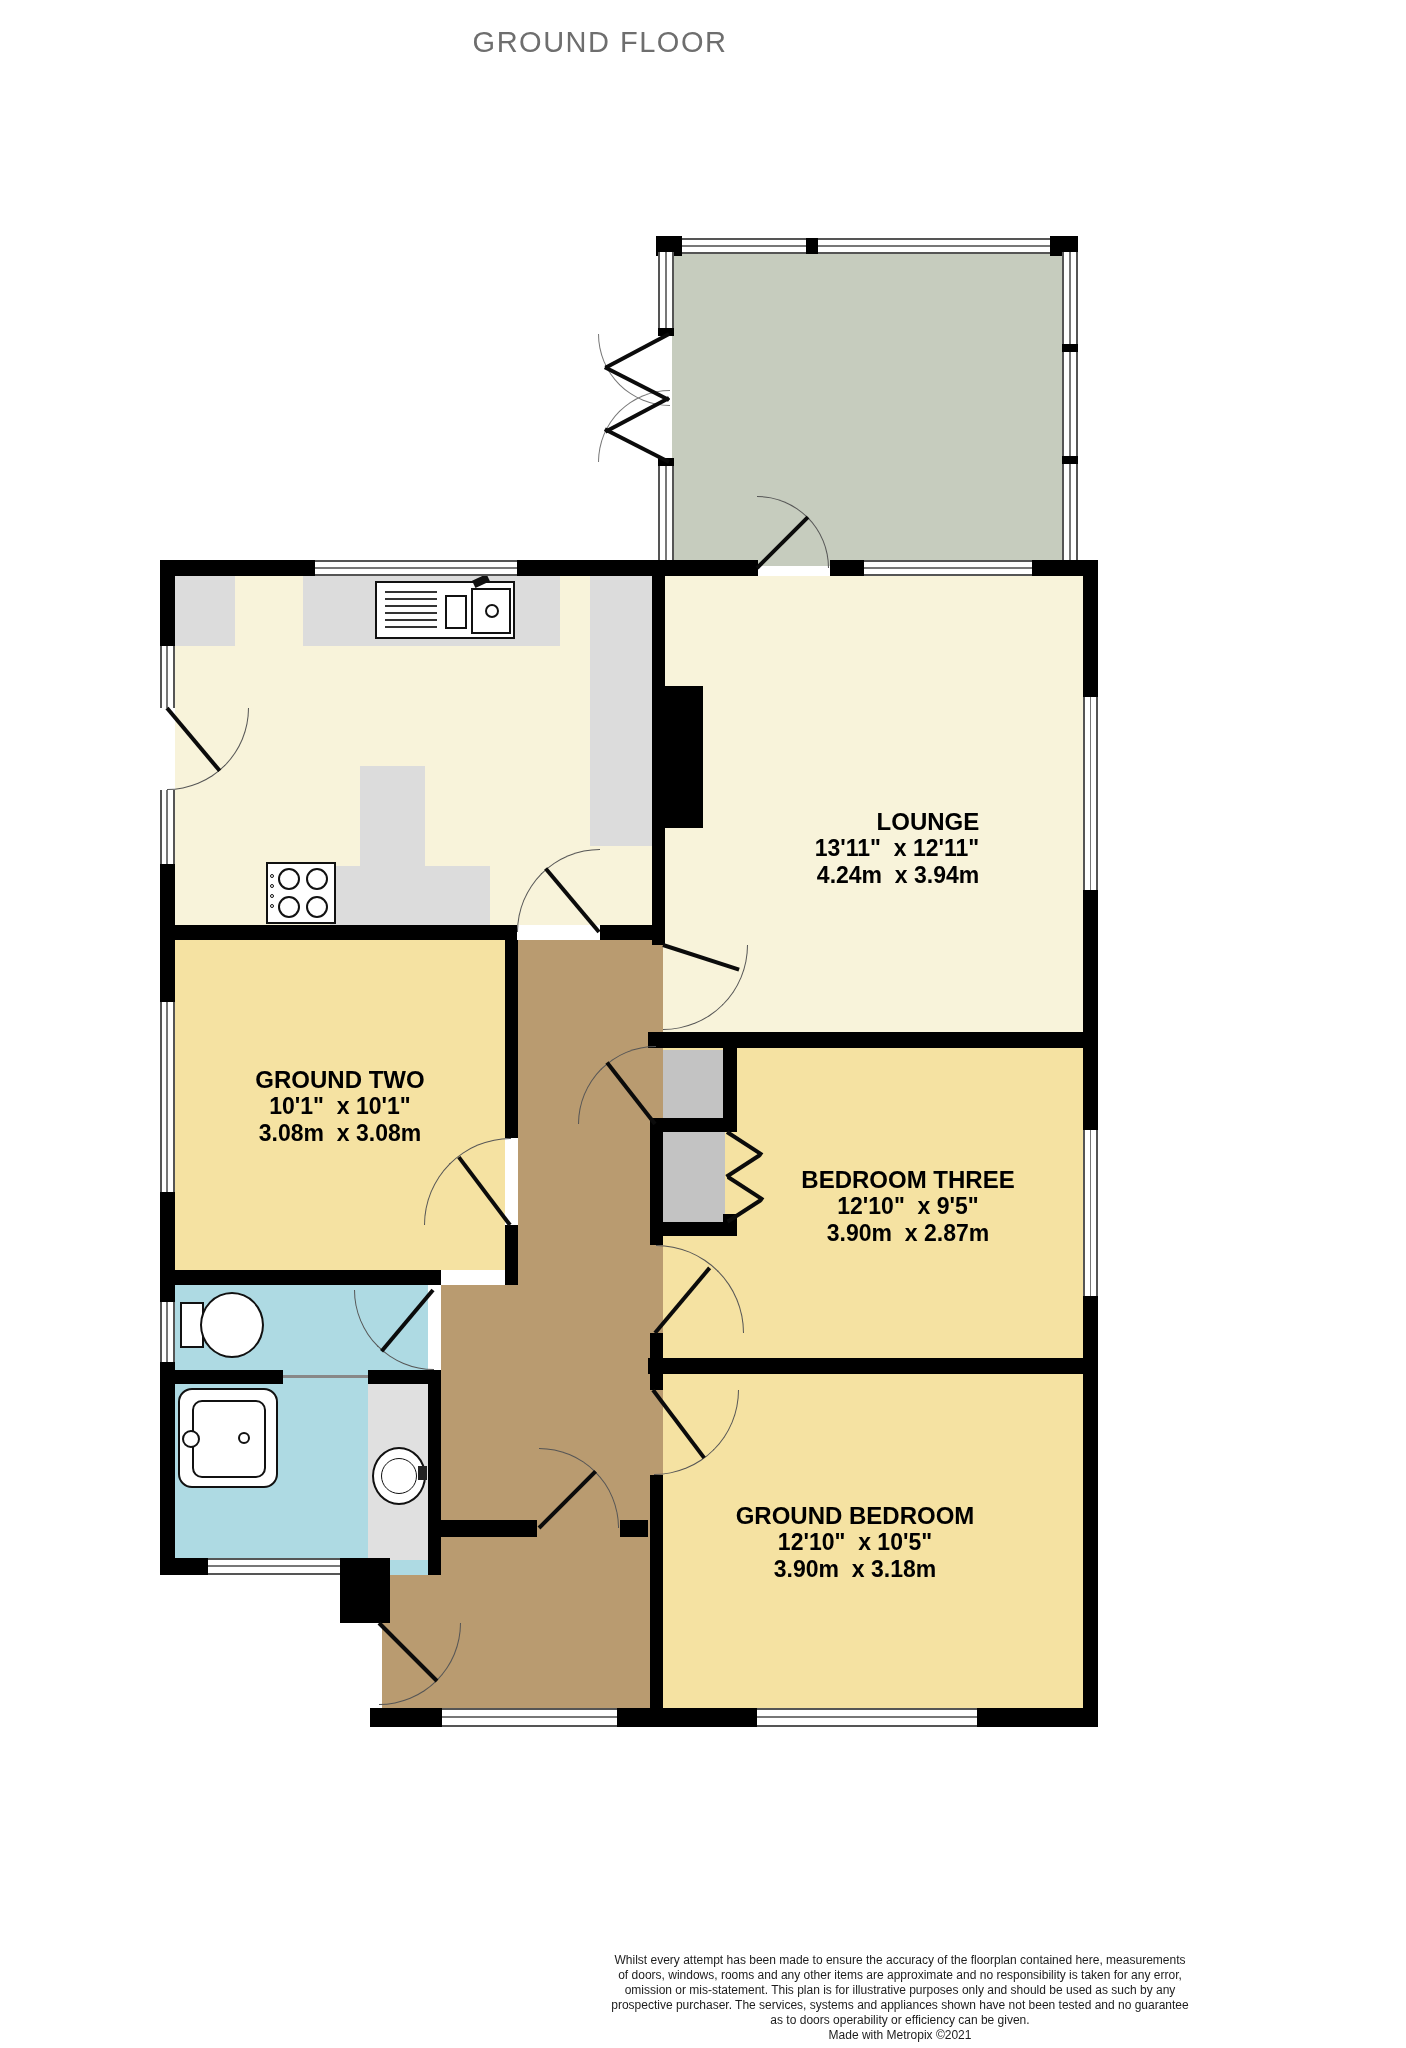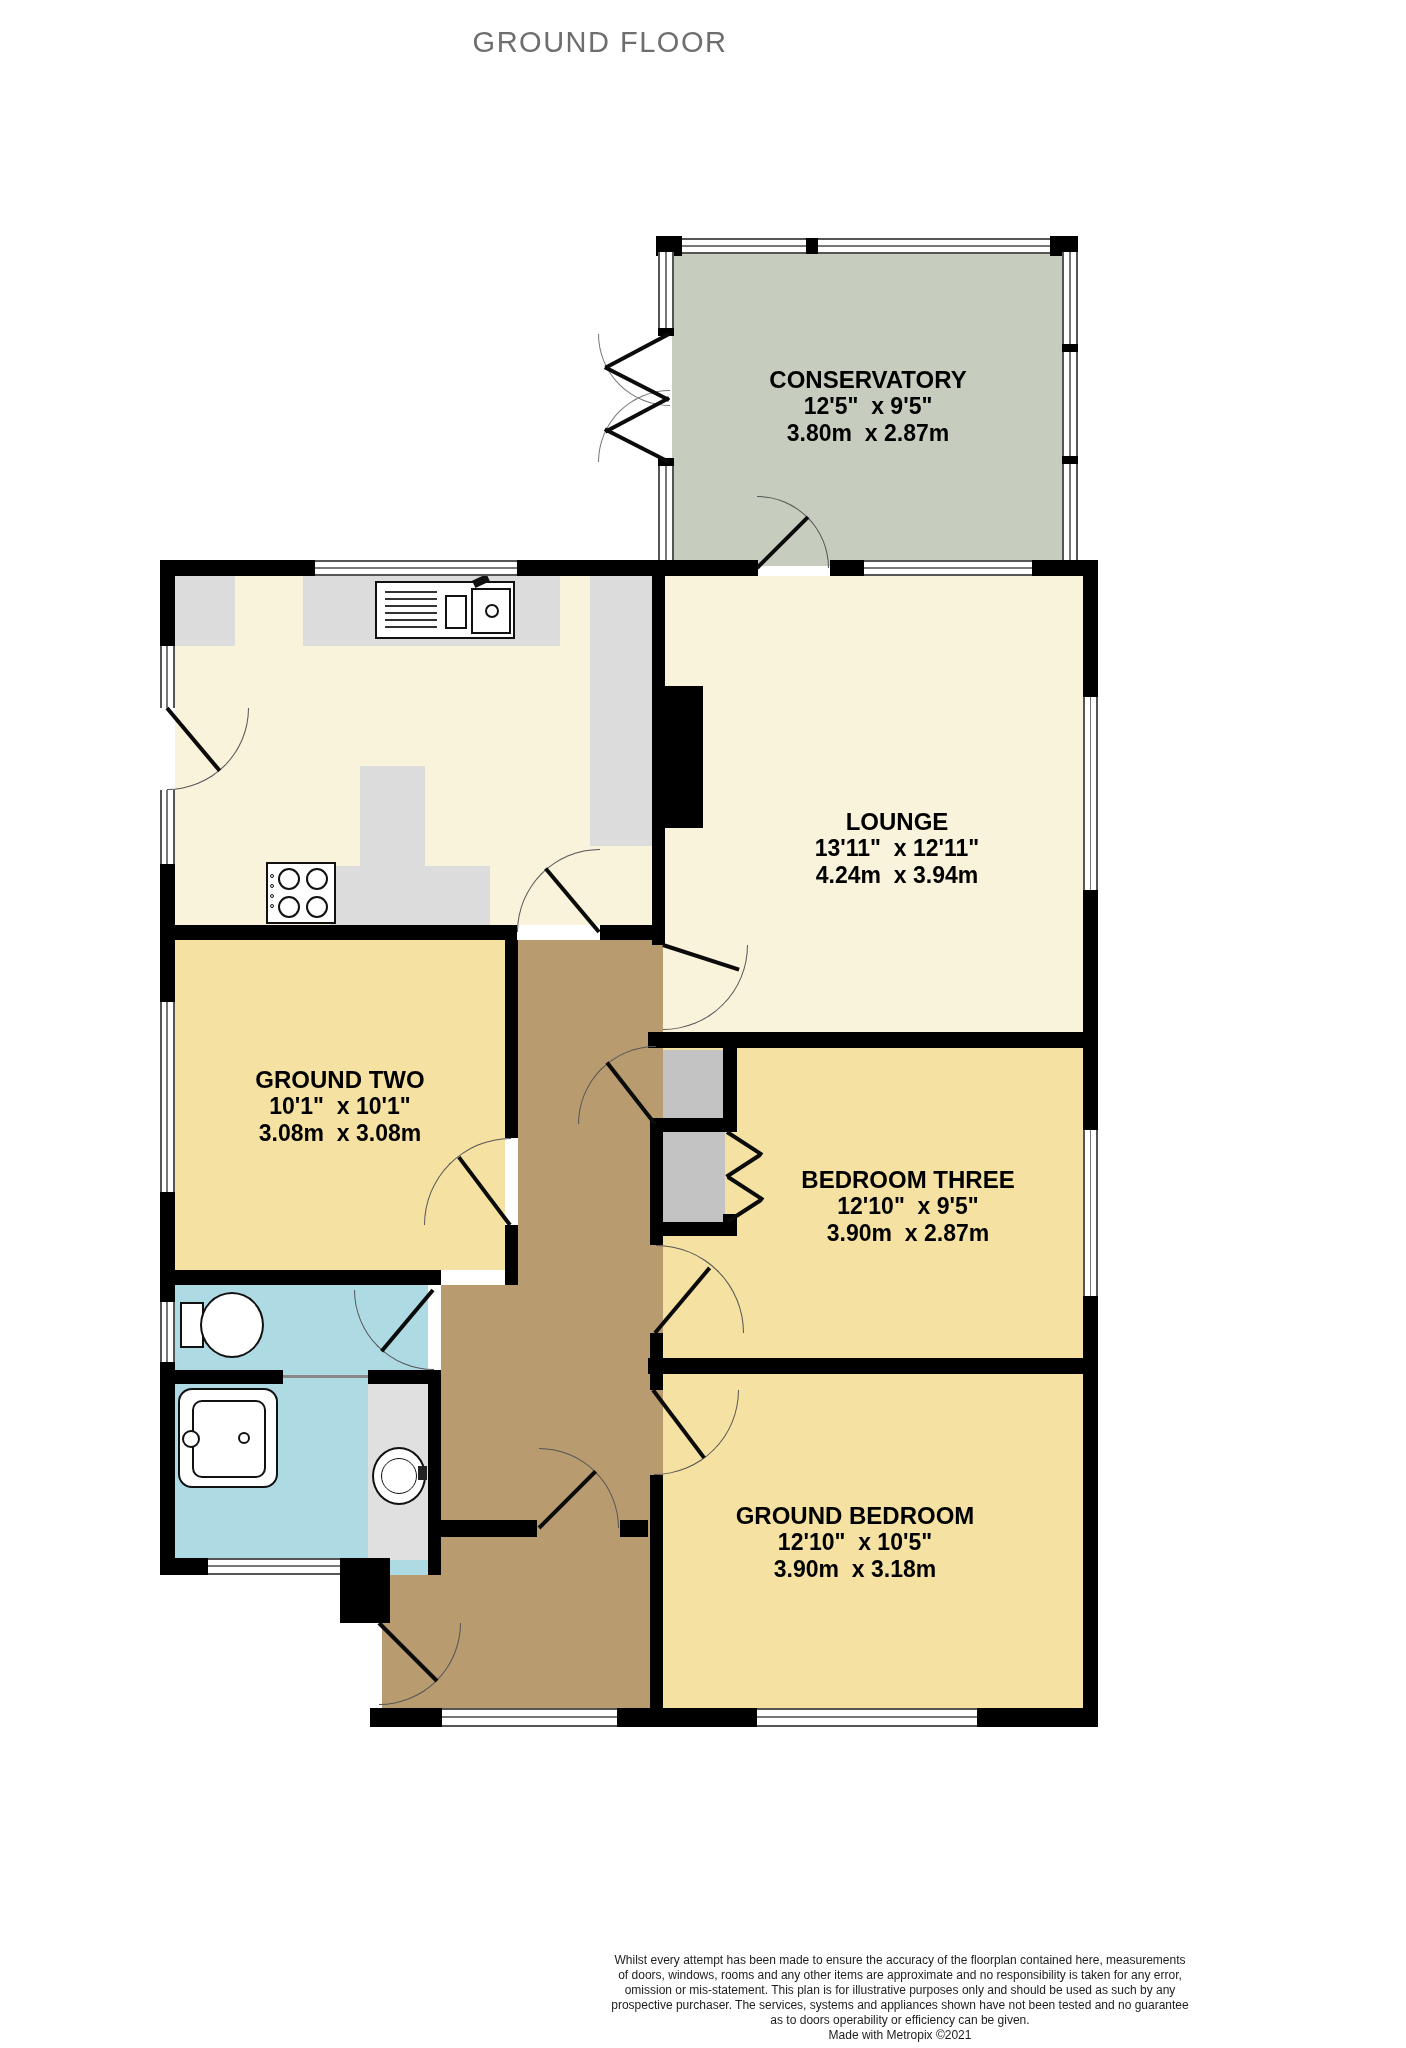--- a/index.html
+++ b/index.html
@@ -207,26 +207,21 @@
 
   <div class="arc" style="left:654px;top:1390px;width:85px;height:85px;border-bottom:1.5px solid #555;border-right:1.5px solid #555;border-bottom-right-radius:100%;"></div>
   <div class="leaf" style="left:651px;top:1390px;width:4px;height:85px;transform-origin:50% 0;transform:rotate(-37deg);"></div>
 
   <div class="arc" style="left:539px;top:1448px;width:80px;height:80px;border-top:1.5px solid #555;border-right:1.5px solid #555;border-top-right-radius:100%;"></div>
   <div class="leaf" style="left:537px;top:1448px;width:4px;height:80px;transform-origin:50% 100%;transform:rotate(45deg);"></div>
 
   <div class="arc" style="left:379px;top:1623px;width:82px;height:82px;border-bottom:1.5px solid #555;border-right:1.5px solid #555;border-bottom-right-radius:100%;"></div>
   <div class="leaf" style="left:377px;top:1623px;width:4px;height:82px;transform-origin:50% 0;transform:rotate(-45deg);"></div>
 
-  <div class="rlabel" style="left:868px;top:366px;">
-    <div class="nm">CONSERVATORY</div>
-    <div class="dim">12'5"&nbsp; x 9'5"</div>
-    <div class="dim">3.80m&nbsp; x 2.87m</div>
-  </div>
-  <div class="rlabel" style="left:897px;top:808px;">
+  <div class="rlabel" style="left:897px;top:808px;text-align:right;">
     <div class="nm">LOUNGE</div>
     <div class="dim">13'11"&nbsp; x 12'11"</div>
     <div class="dim">4.24m&nbsp; x 3.94m</div>
   </div>
   <div class="rlabel" style="left:340px;top:1066px;">
     <div class="nm">GROUND TWO</div>
     <div class="dim">10'1"&nbsp; x 10'1"</div>
     <div class="dim">3.08m&nbsp; x 3.08m</div>
   </div>
   <div class="rlabel" style="left:908px;top:1166px;">

